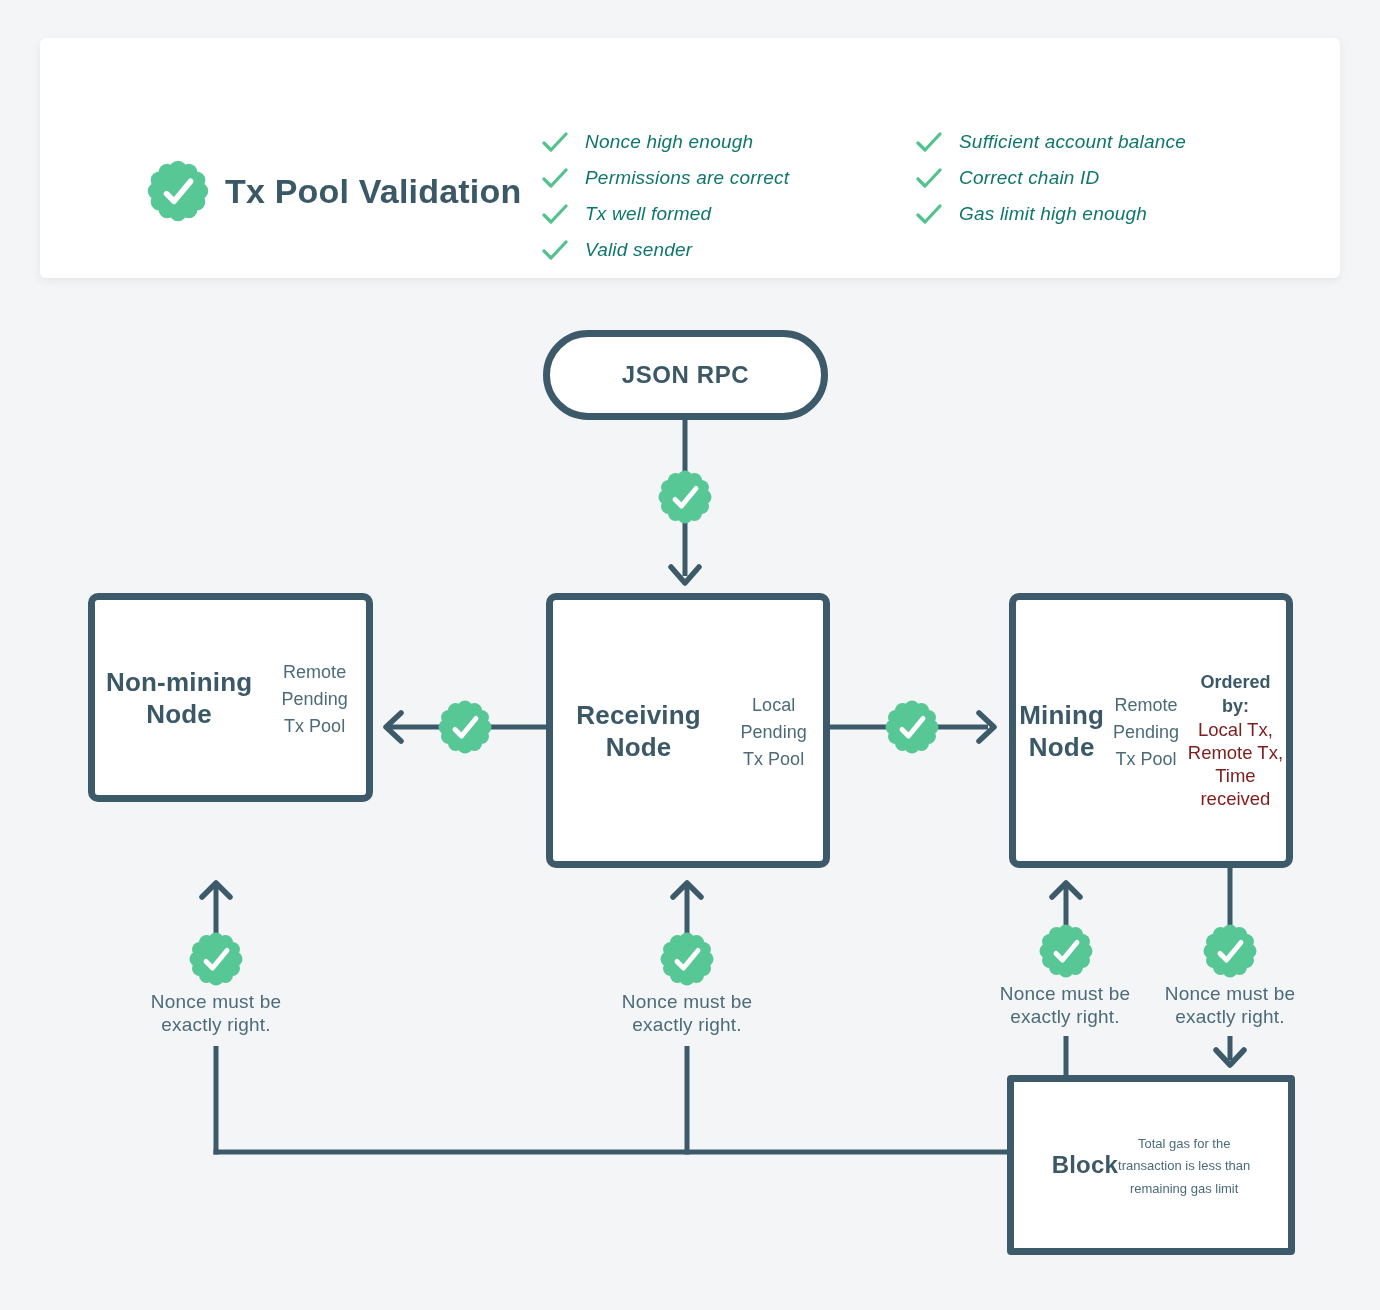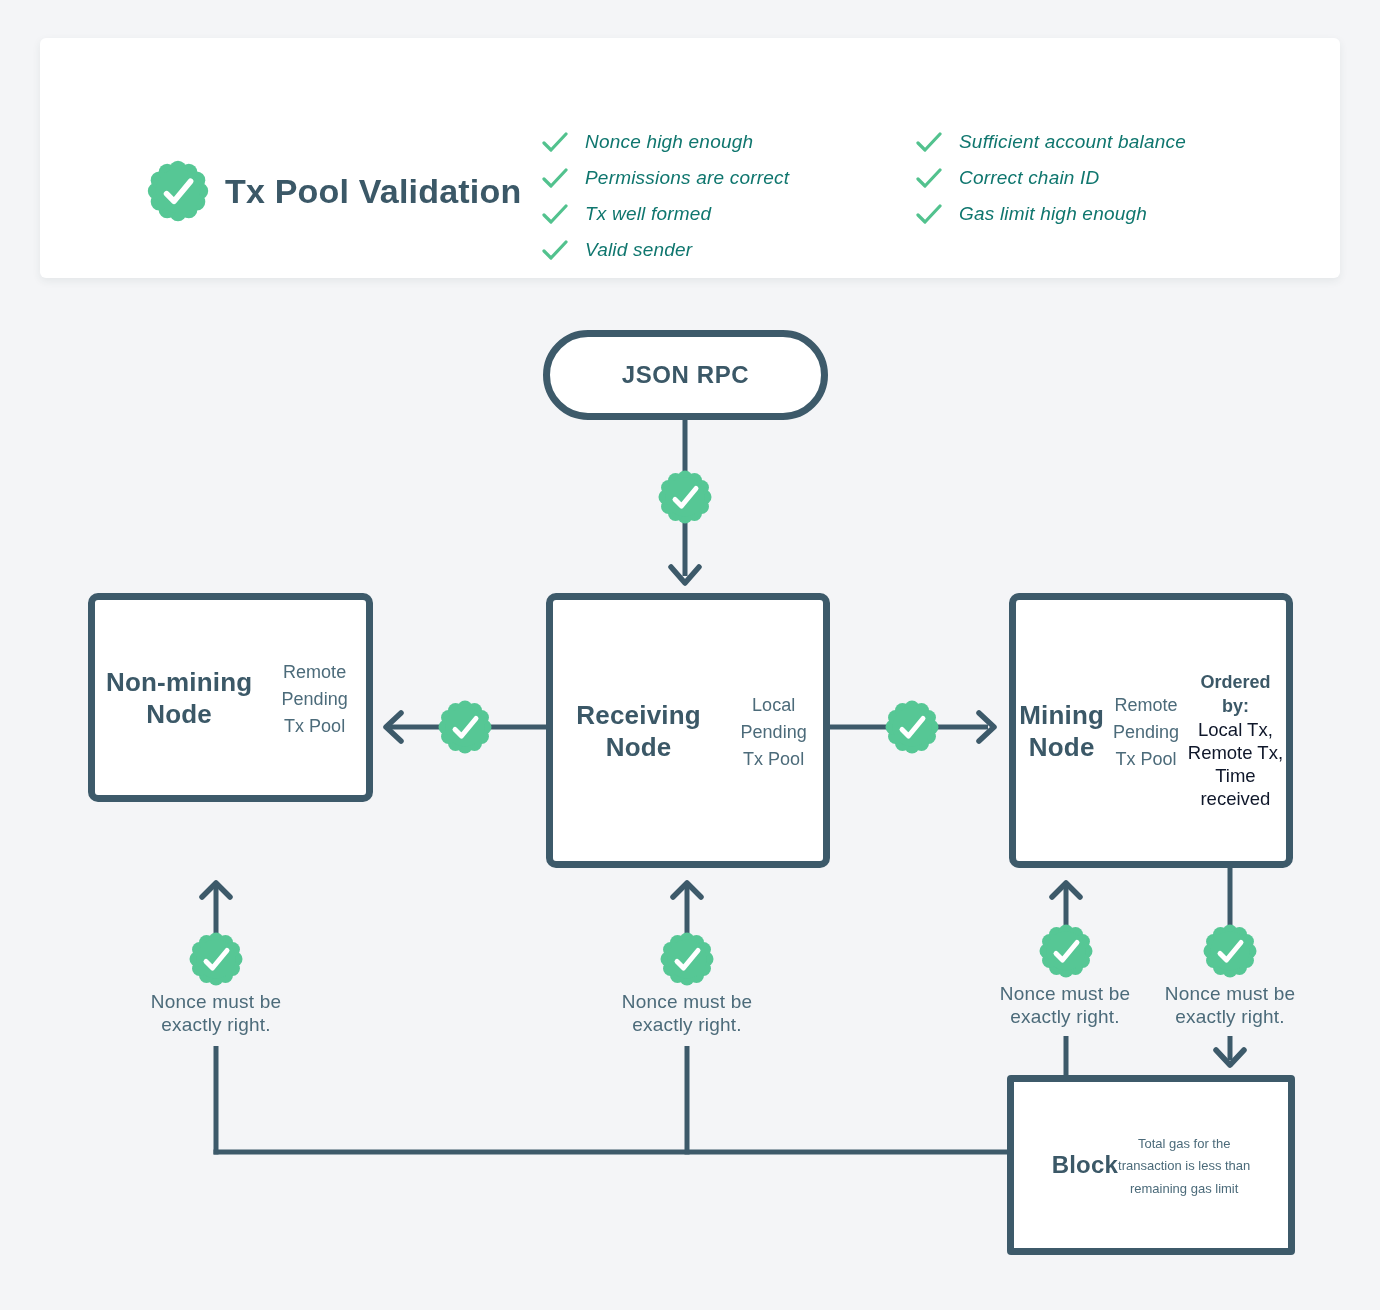--- a/index.html
+++ b/index.html
@@ -40,21 +40,21 @@
     text-align:center;
   }
   .node.nm{left:88px;top:593px;width:285px;height:209px;}
   .node.rc{left:546px;top:593px;width:284px;height:275px;}
   .node.mn{left:1009px;top:593px;width:284px;height:275px;}
   .node.blk{left:1007px;top:1075px;width:288px;height:180px;border-radius:4px;}
   .node-title{font-size:26px;font-weight:700;color:#3b5867;line-height:32px;letter-spacing:.2px;}
   .node-sub{font-size:18px;color:#4c6b7a;line-height:27px;margin-top:4px;}
   .ordered{margin-top:18px;}
   .ordered-label{font-size:18px;font-weight:700;color:#3b5867;line-height:24px;}
-  .ordered-line{font-size:18.5px;color:#0f172a;line-height:23px;}
+  .ordered-line{font-size:18.5px;color:#7f1d1d;line-height:23px;}
   .blk .node-title{font-size:24px;line-height:30px;}
   .blk-line{font-size:13px;color:#4c6b7a;line-height:22.5px;}
   .blk-desc{margin-top:3px;}
   
   .note{
     position:absolute;z-index:2;width:180px;text-align:center;
     font-size:19px;color:#4c6b7a;line-height:22.5px;letter-spacing:.2px;
   }
   .note.n1{left:126px;top:991px;}
   .note.n2{left:597px;top:991px;}

